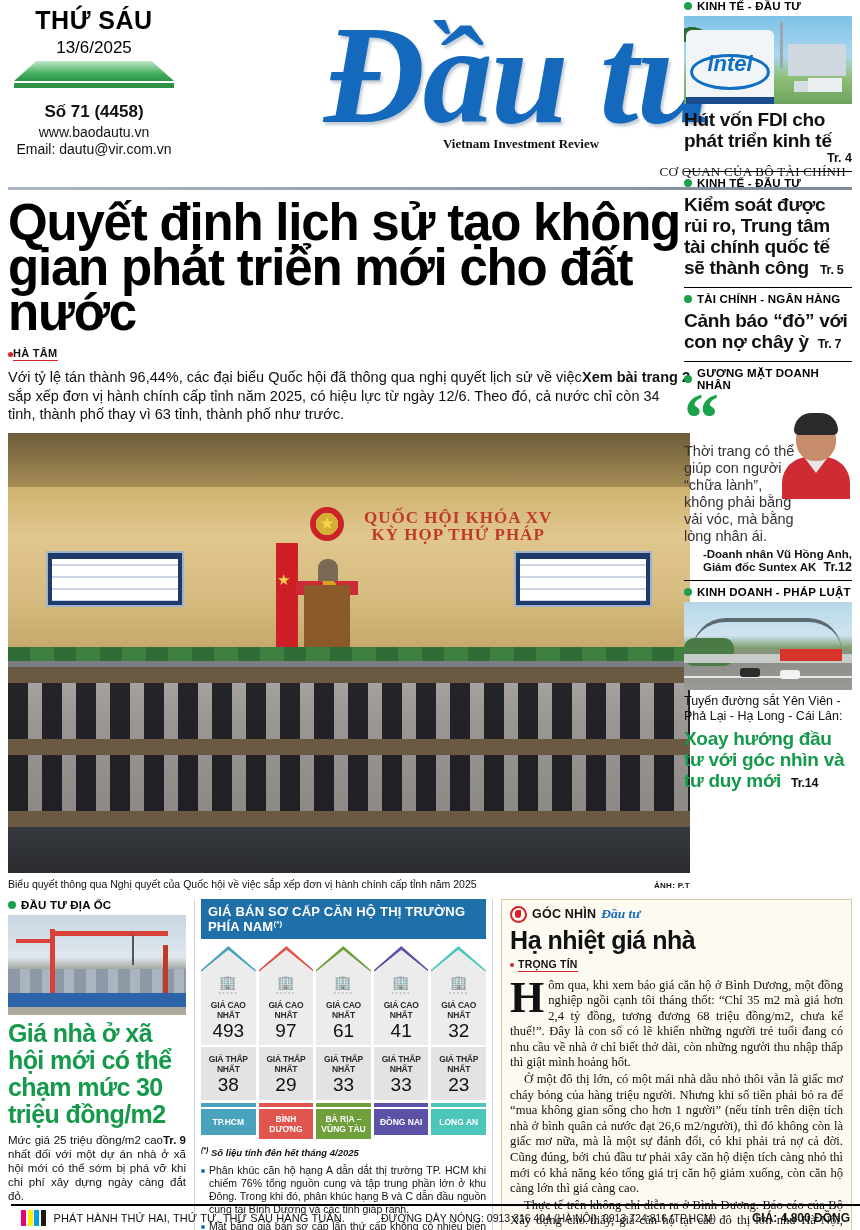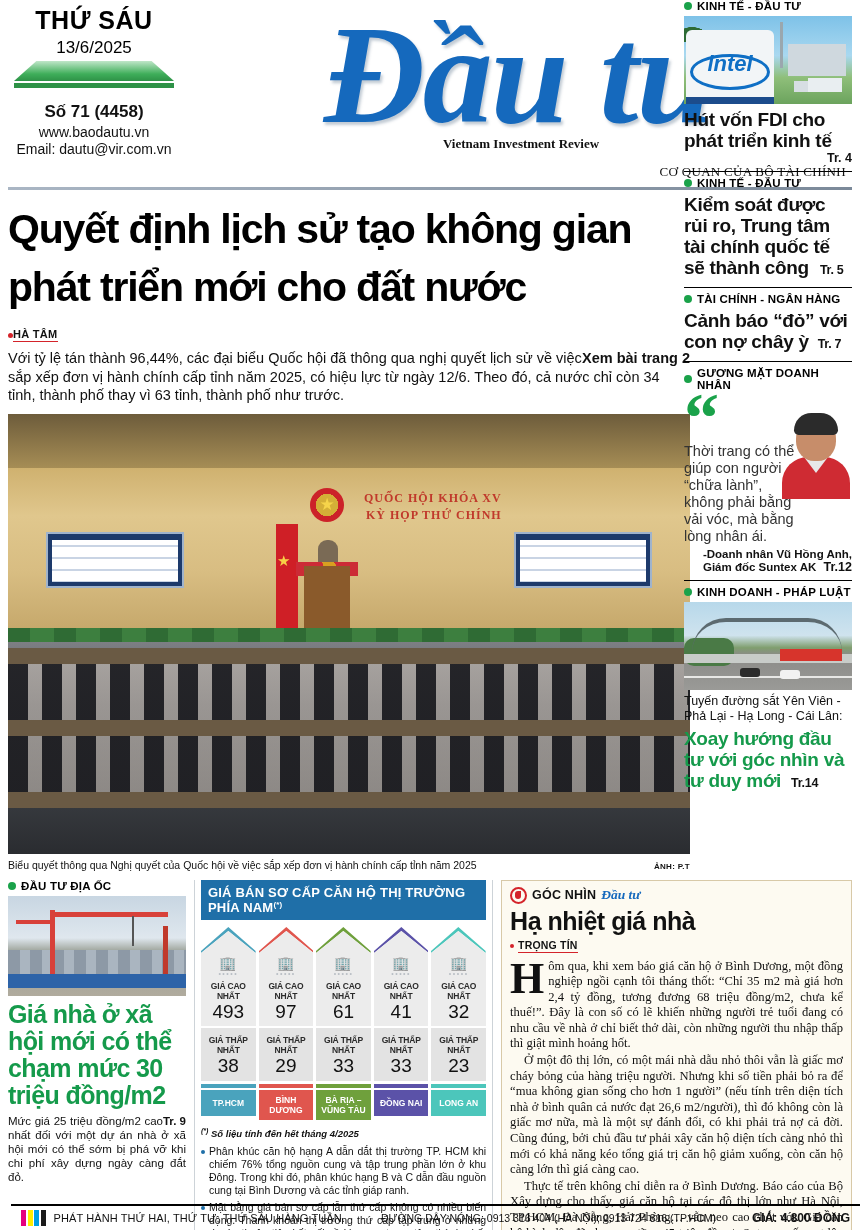--- a/index.html
+++ b/index.html
@@ -130,21 +130,21 @@
   .br-deck { position:absolute; left:0; right:0; top:52px; height:9px; background:#c8ccc9; }
   .br-train { position:absolute; left:96px; top:47px; width:62px; height:12px; background:#d7342c; }
   .br-road1 { position:absolute; left:0; right:0; top:74px; height:2px; background:#e8e8e6; }
   .br-car1 { position:absolute; left:56px; top:66px; width:20px; height:9px; background:#2b2b2b; border-radius:3px; }
   .br-car2 { position:absolute; left:96px; top:68px; width:20px; height:9px; background:#f2f2f2; border-radius:3px; }
   .br-trees { position:absolute; left:0; top:36px; width:50px; height:28px; background:#4a7a46; border-radius:10px; }
 
   
   .lead { width: 682px; }
   .lead-head {
-    font-weight: bold; font-size: 41px; line-height: 58px;
+    font-weight: bold; font-size: 51px; line-height: 45px;
     letter-spacing: -1.2px; margin-top: 10px; color:#000;
   }
   .byline {
     display:flex; align-items:center; margin-top: 12px;
   }
   .byline .bdot { width:5px;height:5px;border-radius:50%;background:#d4232a; }
   .byline-name {
     font-size: 11px; font-weight: bold; letter-spacing: .3px;
     border-bottom: 1.5px solid #d4232a; padding-bottom: 1px;
   }
@@ -156,21 +156,21 @@
     background: linear-gradient(to bottom, #caa96a 0%, #d8b878 32%, #c9a96d 46%, #6b747c 58%, #4c535a 100%);
   }
   .mp-hall { position:absolute; left:0; right:0; top:0; height:58%;
     background: linear-gradient(to bottom,#8a7448 0%,#c9a964 14%,#e0c78d 40%,#d8bd82 62%,#b99a5c 100%); }
   .mp-ceil { position:absolute; left:0; right:0; top:0; height:54px;
     background: linear-gradient(to bottom,#6d5c3b,#a68d55); }
   .mp-emblem { position:absolute; left:302px; top:74px; width:34px; height:34px;
     background: radial-gradient(circle,#d4af37 0 46%, #cc2229 47% 100%); border-radius:50%; }
   .mp-emblem:after{content:'★';position:absolute;left:50%;top:50%;transform:translate(-50%,-54%);color:#f6d44a;font-size:17px;}
   .mp-title { position:absolute; left:356px; top:76px; color:#c0392b;
-    font-family:"Liberation Serif", serif; font-weight:bold; font-size:12px; line-height:17px; letter-spacing:1px; text-align:right;}
+    font-family:"Liberation Serif", serif; font-weight:bold; font-size:17px; line-height:17px; letter-spacing:1px; text-align:center;}
   .mp-flag { position:absolute; left:268px; top:110px; width:22px; height:110px; background:#cf1f26; }
   .mp-flag:after{content:'★';position:absolute;left:1px;top:28px;color:#f7d046;font-size:15px;}
   .mp-podium { position:absolute; left:296px; top:152px; width:46px; height:72px; background:#8a5a2b; }
   .mp-bust { position:absolute; left:310px; top:126px; width:20px; height:28px; background:#7a6a55; border-radius:9px 9px 3px 3px;}
   .mp-flowers { position:absolute; left:288px; top:148px; width:62px; height:14px;
     background: radial-gradient(circle at 20% 50%,#cc2b36 0 30%,transparent 31%),
                 radial-gradient(circle at 50% 50%,#d8a020 0 30%,transparent 31%),
                 radial-gradient(circle at 80% 50%,#cc2b36 0 30%,transparent 31%), #4a7a3c; }
   .mp-screenL { position:absolute; left:38px; top:118px; width:138px; height:56px; background:#1d3a6b; border:2px solid #9fb3cc; }
   .mp-screenR { position:absolute; right:38px; top:118px; width:138px; height:56px; background:#1d3a6b; border:2px solid #9fb3cc; }
@@ -303,21 +303,21 @@
       <span class="jump">Xem bài trang 2</span>
       <span>Với tỷ lệ tán thành 96,44%, các đại biểu Quốc hội đã thông qua nghị quyết lịch sử về việc sắp xếp đơn vị hành chính cấp tỉnh năm 2025, có hiệu lực từ ngày 12/6. Theo đó, cả nước chỉ còn 34 tỉnh, thành phố thay vì 63 tỉnh, thành phố như trước.</span>
     </div>
 
     <div class="main-photo">
       <div class="mp-hall"></div>
       <div class="mp-ceil"></div>
       <div class="mp-emblem"></div>
       <div class="mp-title">
         <div>QUỐC HỘI KHÓA XV</div>
-        <div>KỲ HỌP THỨ CHÍNH</div>
+        <div>KỲ HỌP THỨ PHÁP</div>
       </div>
       <div class="mp-flag"></div>
       <div class="mp-screenL"></div>
       <div class="mp-screenR"></div>
       <div class="mp-bust"></div>
       <div class="mp-flowers"></div>
       <div class="mp-podium"></div>
       <div class="mp-plants"></div>
       <div class="mp-crowd">
         <div class="mp-desk" style="top:6px"></div>

